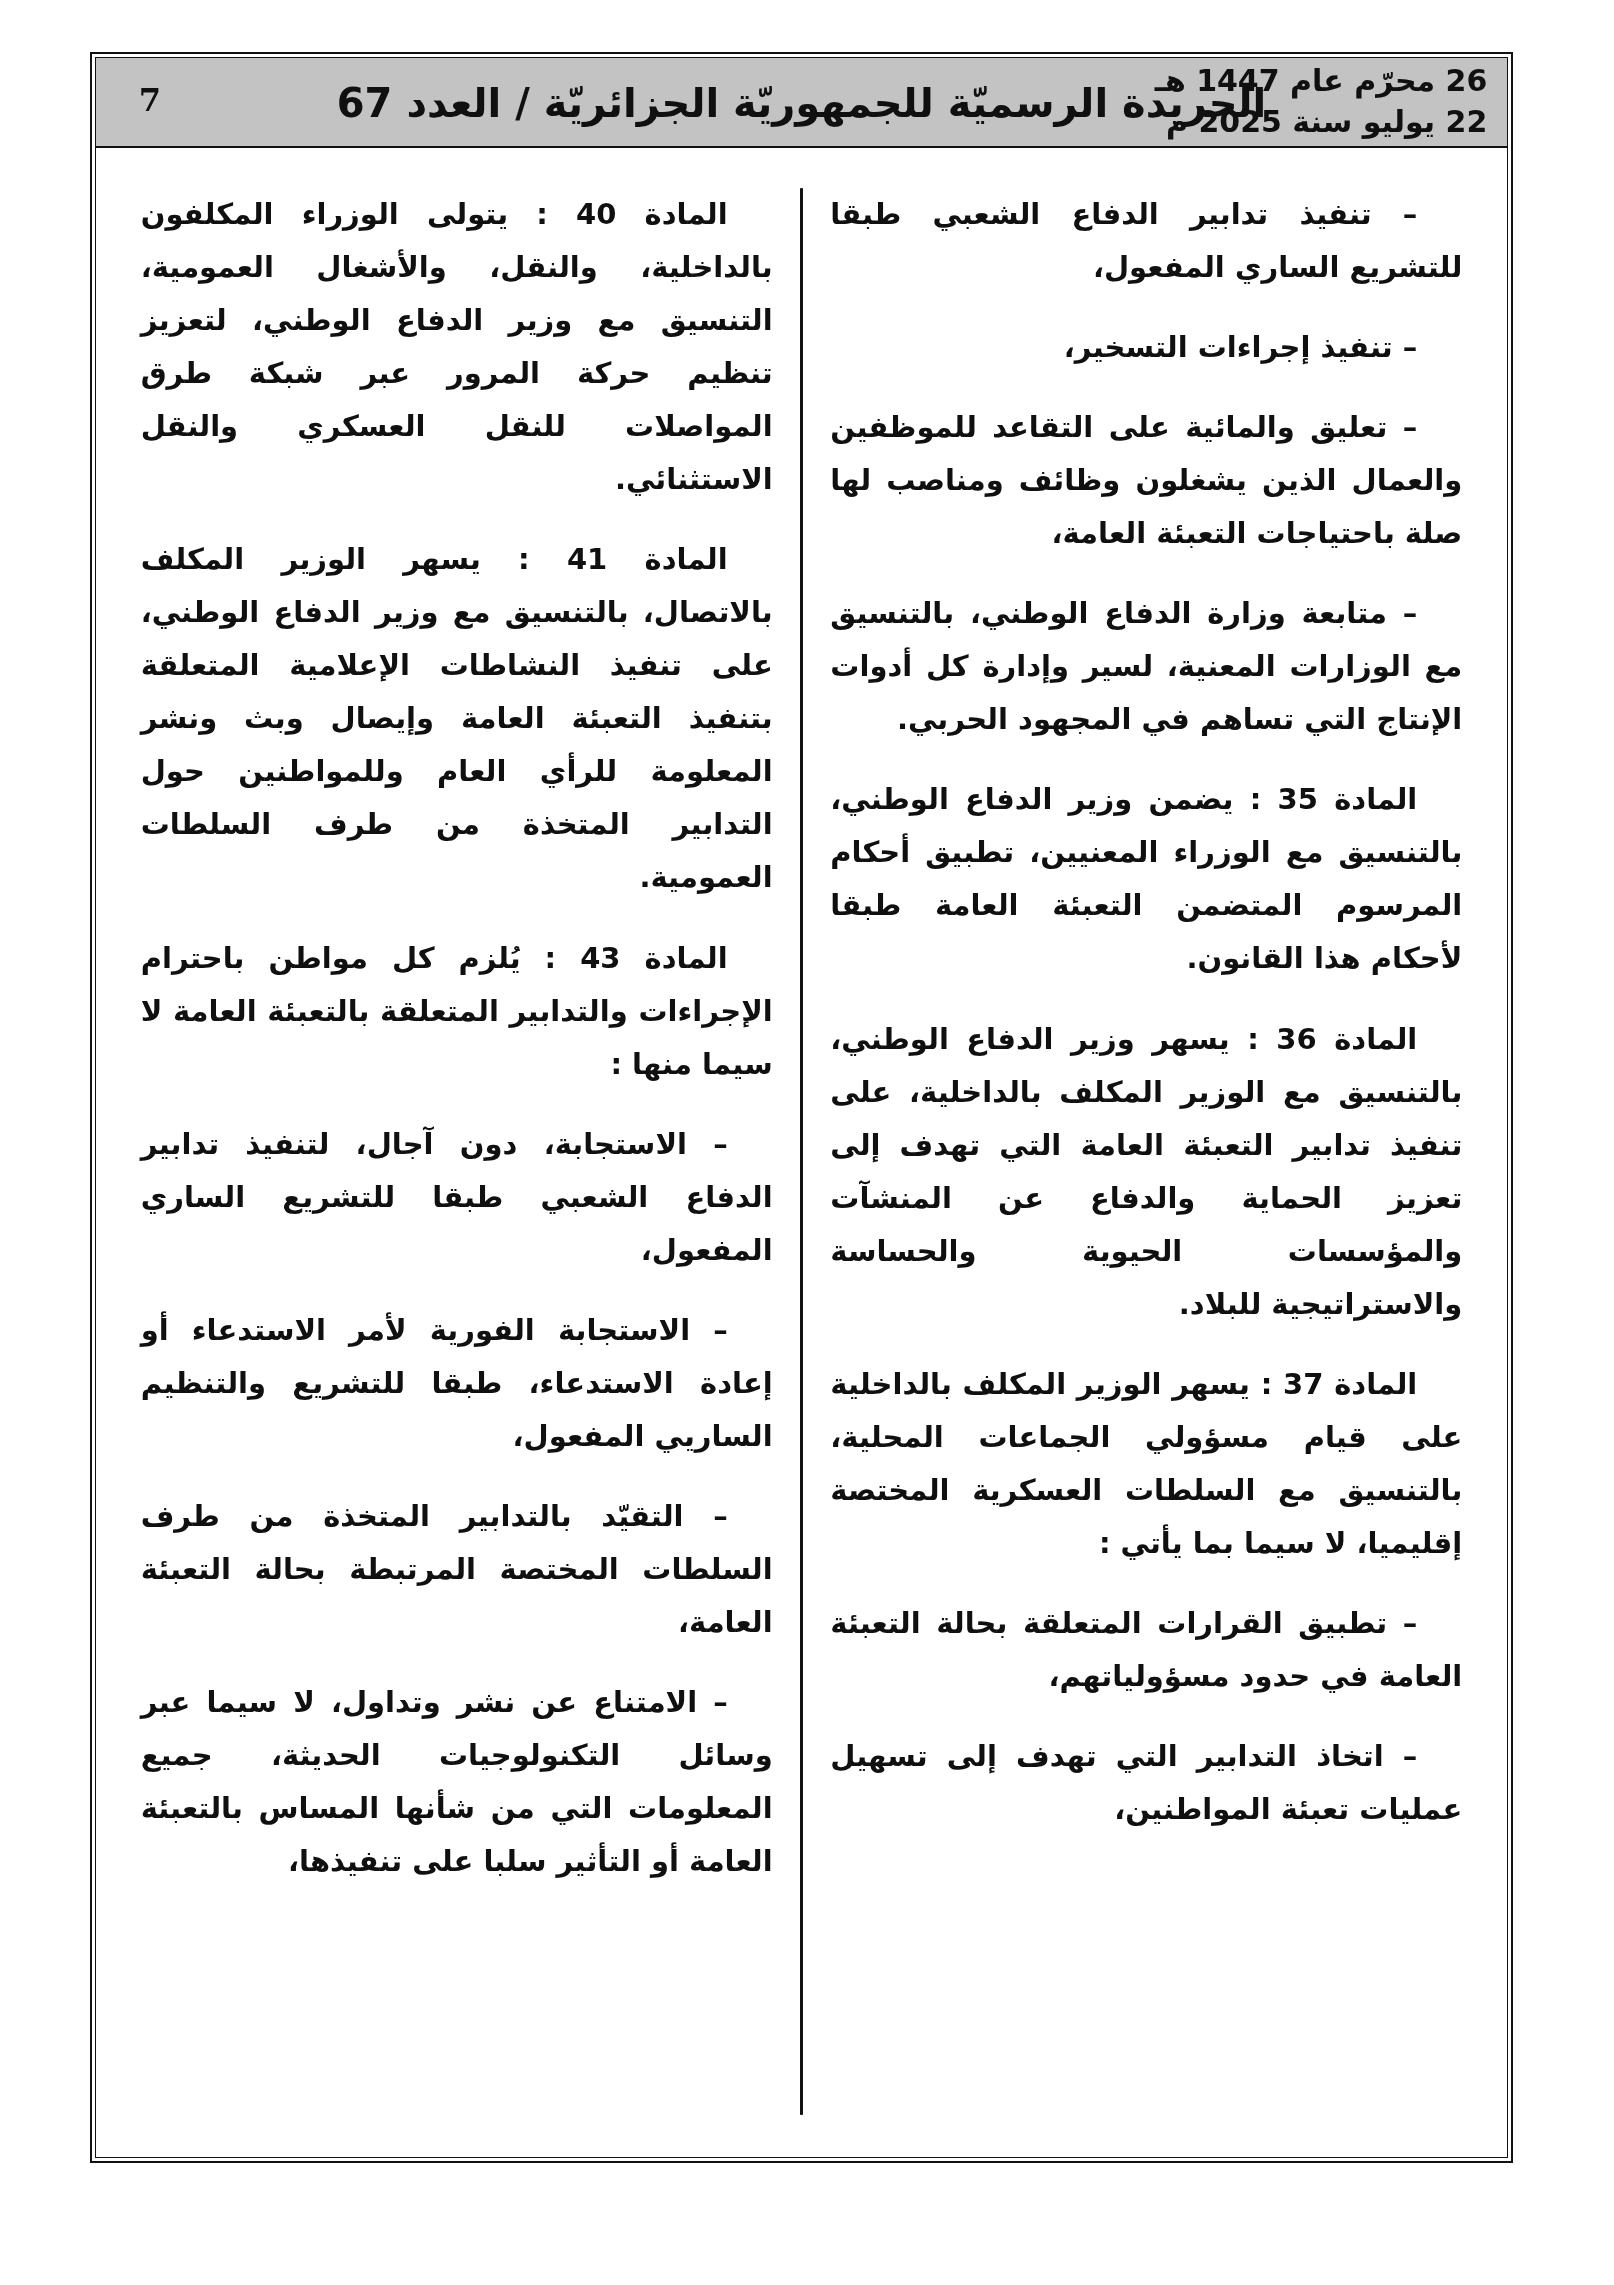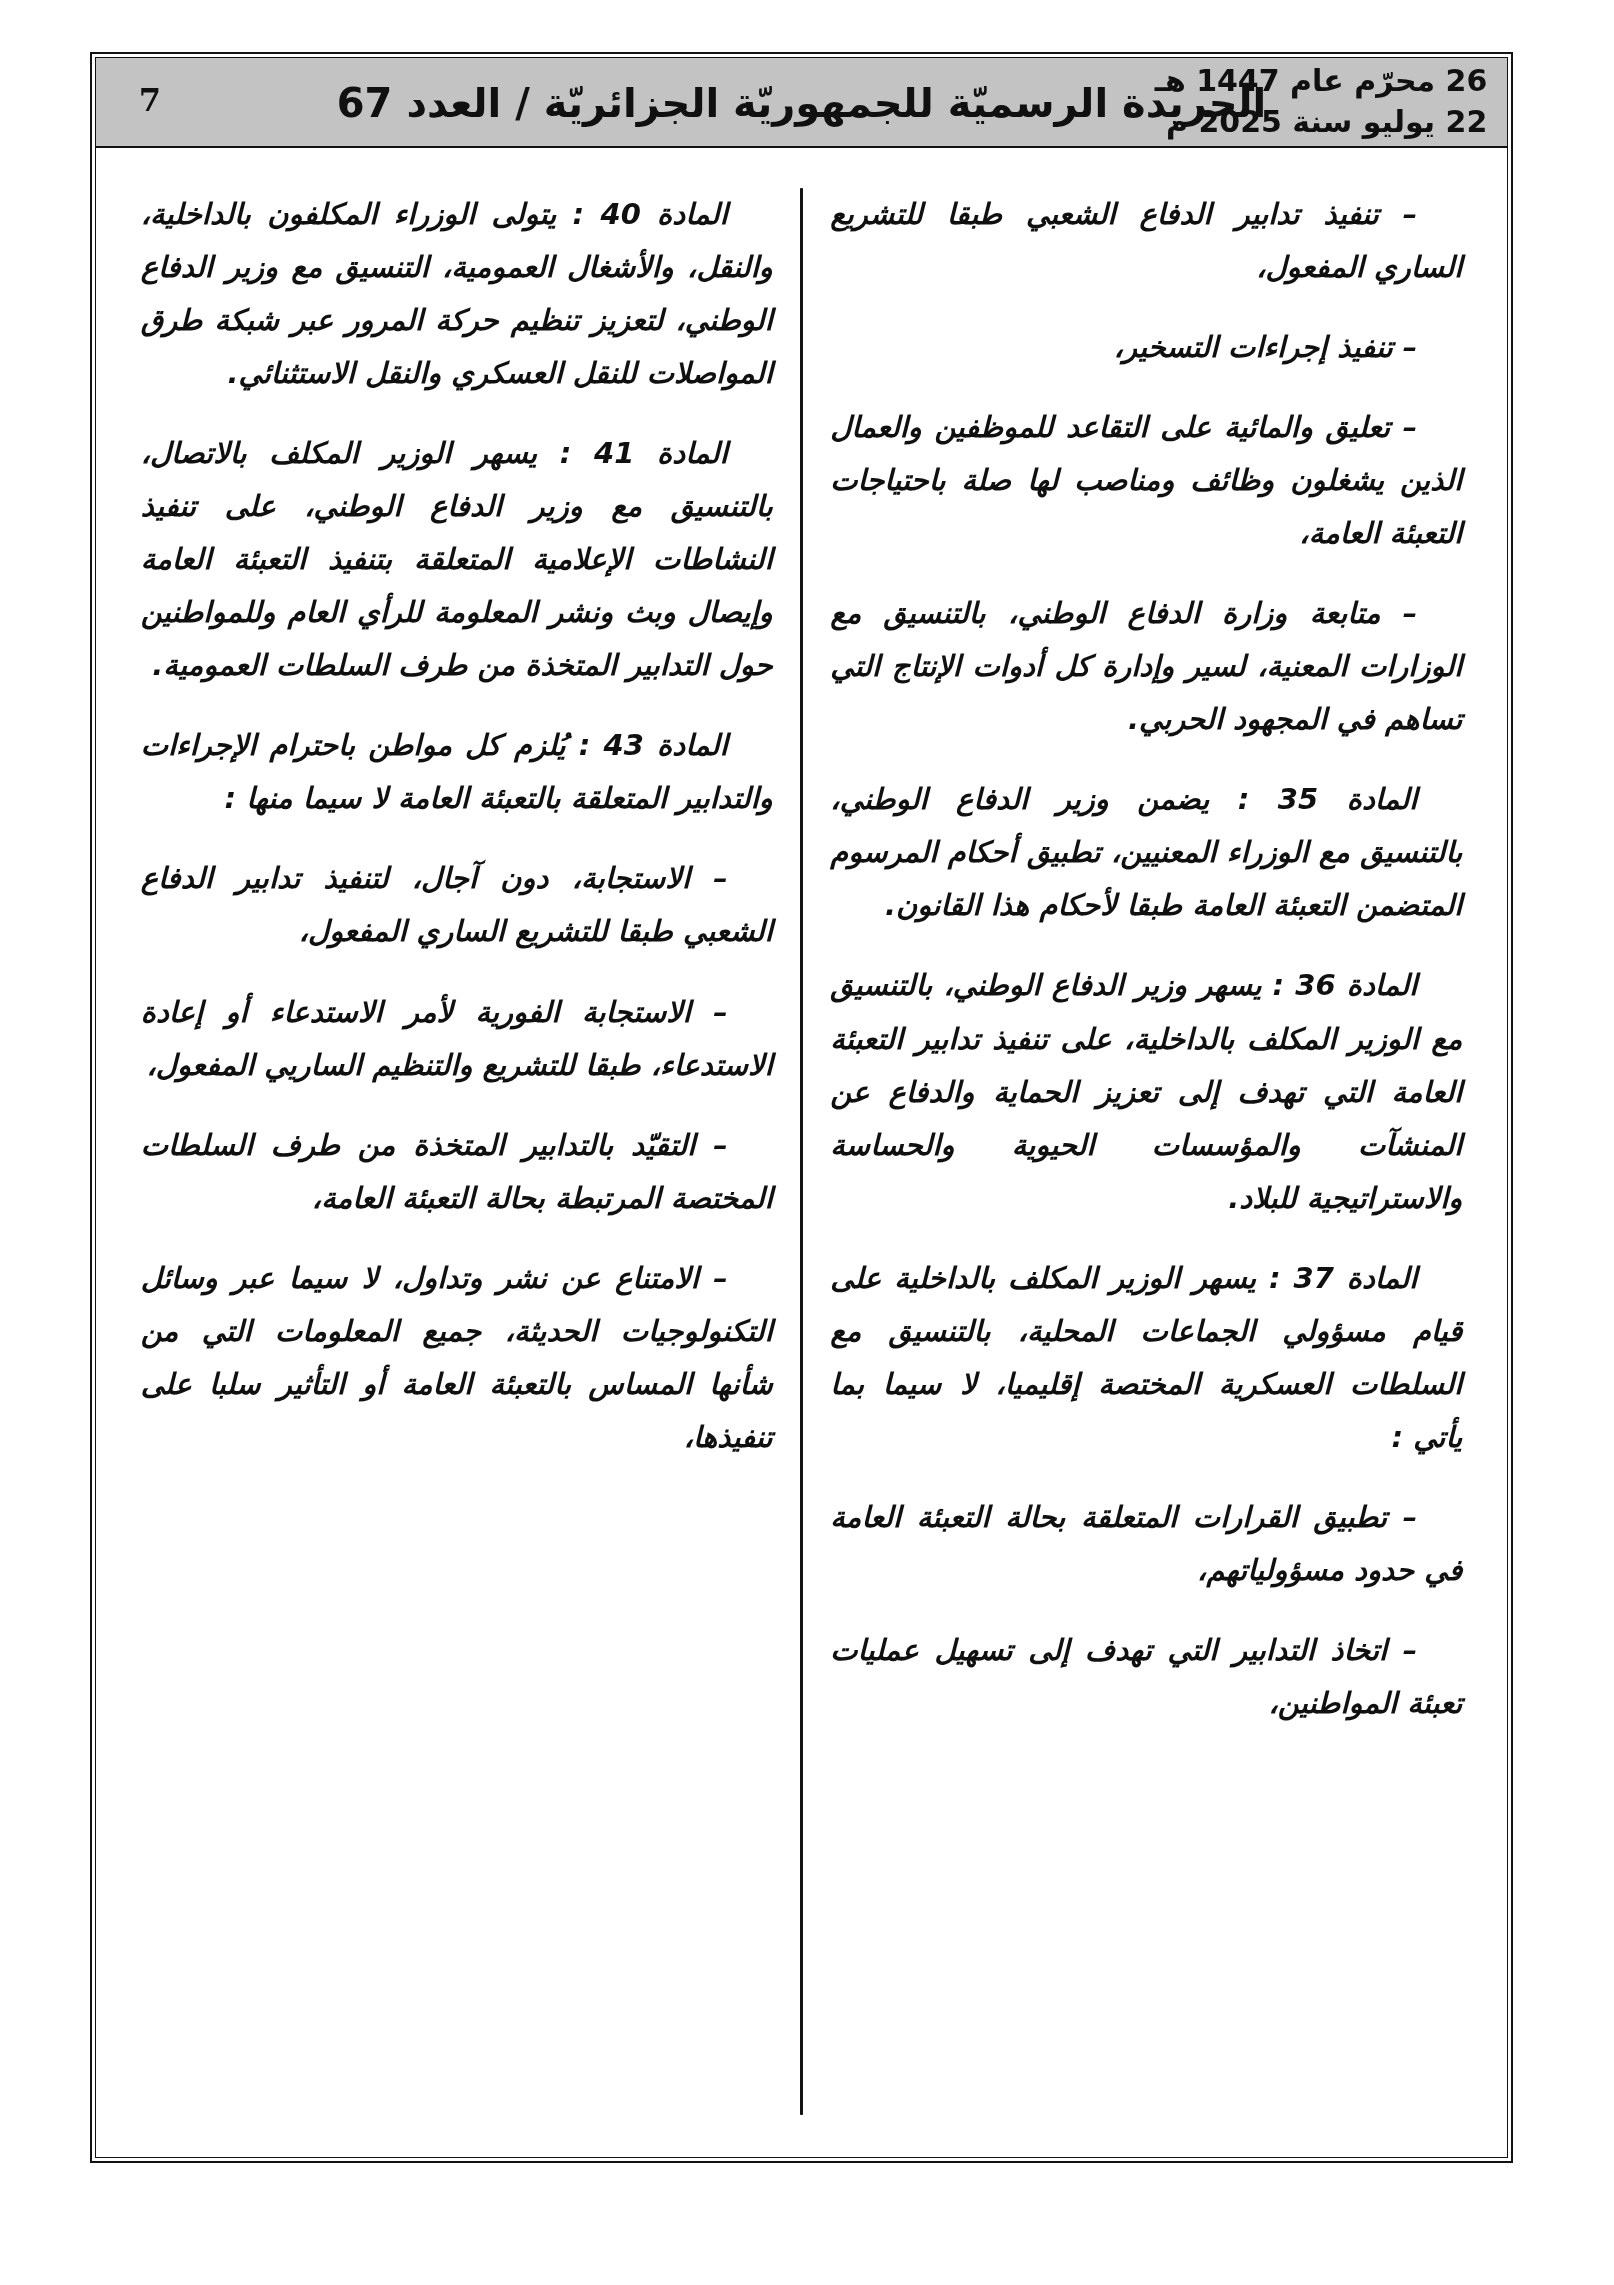--- a/index.html
+++ b/index.html
@@ -31,21 +31,21 @@
     position:absolute;left:43px;top:23.5px;font-size:32px;font-weight:bold;
     font-family:"DejaVu Serif",serif;direction:ltr;
   }
   .content{
     flex:1 1 auto;display:flex;direction:rtl;
     padding:40px 18px 22px 18px;overflow:hidden;position:relative;
   }
   .col{
     flex:1 1 0;min-width:0;padding:0 27px;box-sizing:border-box;
     font-size:29px;line-height:1.83;font-weight:bold;color:#101010;
-    text-align:justify;direction:rtl;overflow:hidden;font-style:italic;
+    text-align:justify;direction:rtl;overflow:hidden;
   }
   .divider{
     flex:0 0 auto;width:3.6px;background:#121212;margin-bottom:20px;border-radius:0.9px;
   }
   p.para{margin:0 0 27px 0;text-indent:45px;}
   p.para:last-child{margin-bottom:0;}
   .art-label{font-weight:bold;}
 </style>
 </head>
 <body>

